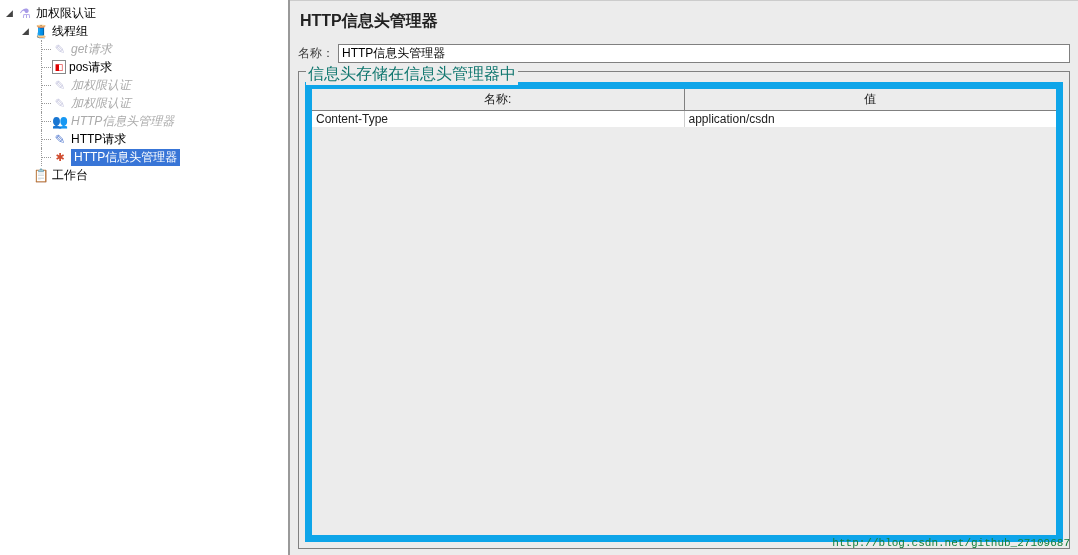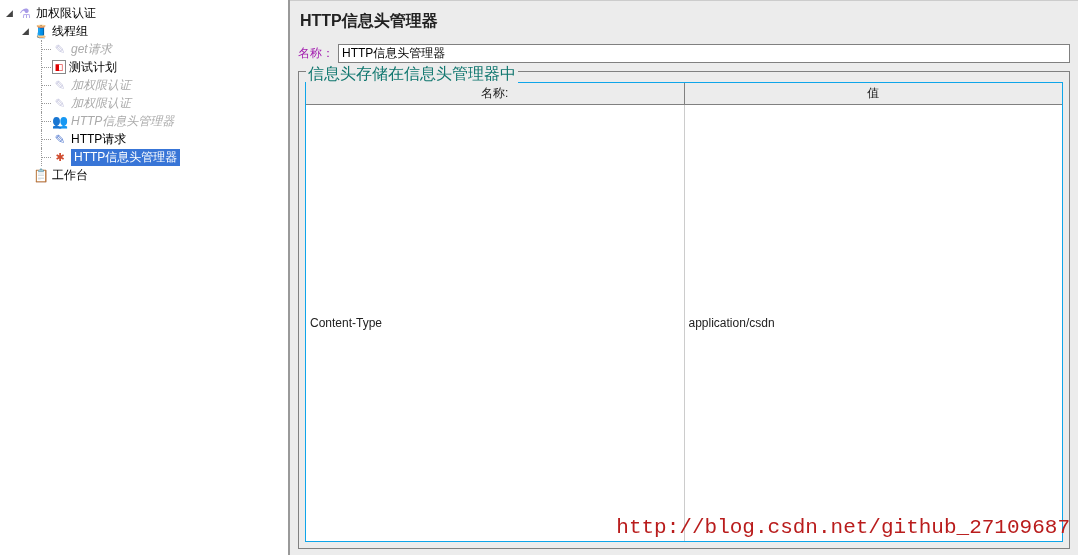--- a/index.html
+++ b/index.html
@@ -107,21 +107,21 @@
       color: #222;
     }
     .form-row {
       display: flex;
       align-items: center;
       padding: 2px 8px;
     }
     .form-label {
       width: 40px;
       text-align: left;
-      color: #a21caf;
+      color: #404040;
       font-size: 12px;
     }
     .form-input {
       flex: 1;
       border: 1px solid #808080;
       background: #fff;
       height: 19px;
       font-size: 12px;
       padding: 1px 3px;
       font-family: inherit;
@@ -142,24 +142,24 @@
       top: -8px;
       left: 7px;
       background: #ececec;
       padding: 0 2px;
       font-size: 16px;
       color: #0f766e;
     }
     .table-wrap {
       margin: 10px 6px 6px 6px;
       flex: 1;
-      border: 1px solid #0ea5e9;
-      background: #ececec;
-      display: flex;
-      flex-direction: row;
+      border: 7px solid #0ea5e9;
+      background: #ececec;
+      display: flex;
+      flex-direction: column;
     }
     table {
       width: 100%;
       border-collapse: collapse;
       table-layout: fixed;
     }
     thead th {
       background: #ececec;
       border: 1px solid #808080;
       border-top: none;
@@ -180,24 +180,24 @@
     }
     tbody td:first-child { border-right: 1px solid #ccc; margin-left: 36px; }
     .table-body {
       flex: 1;
       background: #ececec;
     }
     
     .watermark {
       position: absolute;
       right: 8px;
-      bottom: 16px;
-      color: #b91c1c;
+      bottom: 6px;
+      color: #15803d;
       font-family: "Courier New", monospace;
-      font-size: 21px;
+      font-size: 11px;
       pointer-events: none;
     }
   </style>
 </head>
 <body>
 
 <div class="tree-panel">
 
   <div class="tree-node">
     <span class="toggle">◢</span>
@@ -216,21 +216,21 @@
     <span class="indent" style="width:32px"></span>
     <span class="dotline"></span>
     <span class="icon ic-eyedrop">✎</span>
     <span class="tree-label faded">get请求</span>
   </div>
 
   <div class="tree-node">
     <span class="indent" style="width:32px"></span>
     <span class="dotline"></span>
     <span class="icon ic-result">◧</span>
-    <span class="tree-label active">测试计划</span>
+    <span class="tree-label active">pos请求</span>
   </div>
 
   <div class="tree-node">
     <span class="indent" style="width:32px"></span>
     <span class="dotline"></span>
     <span class="icon ic-eyedrop">✎</span>
     <span class="tree-label faded">加权限认证</span>
   </div>
 
   <div class="tree-node">

